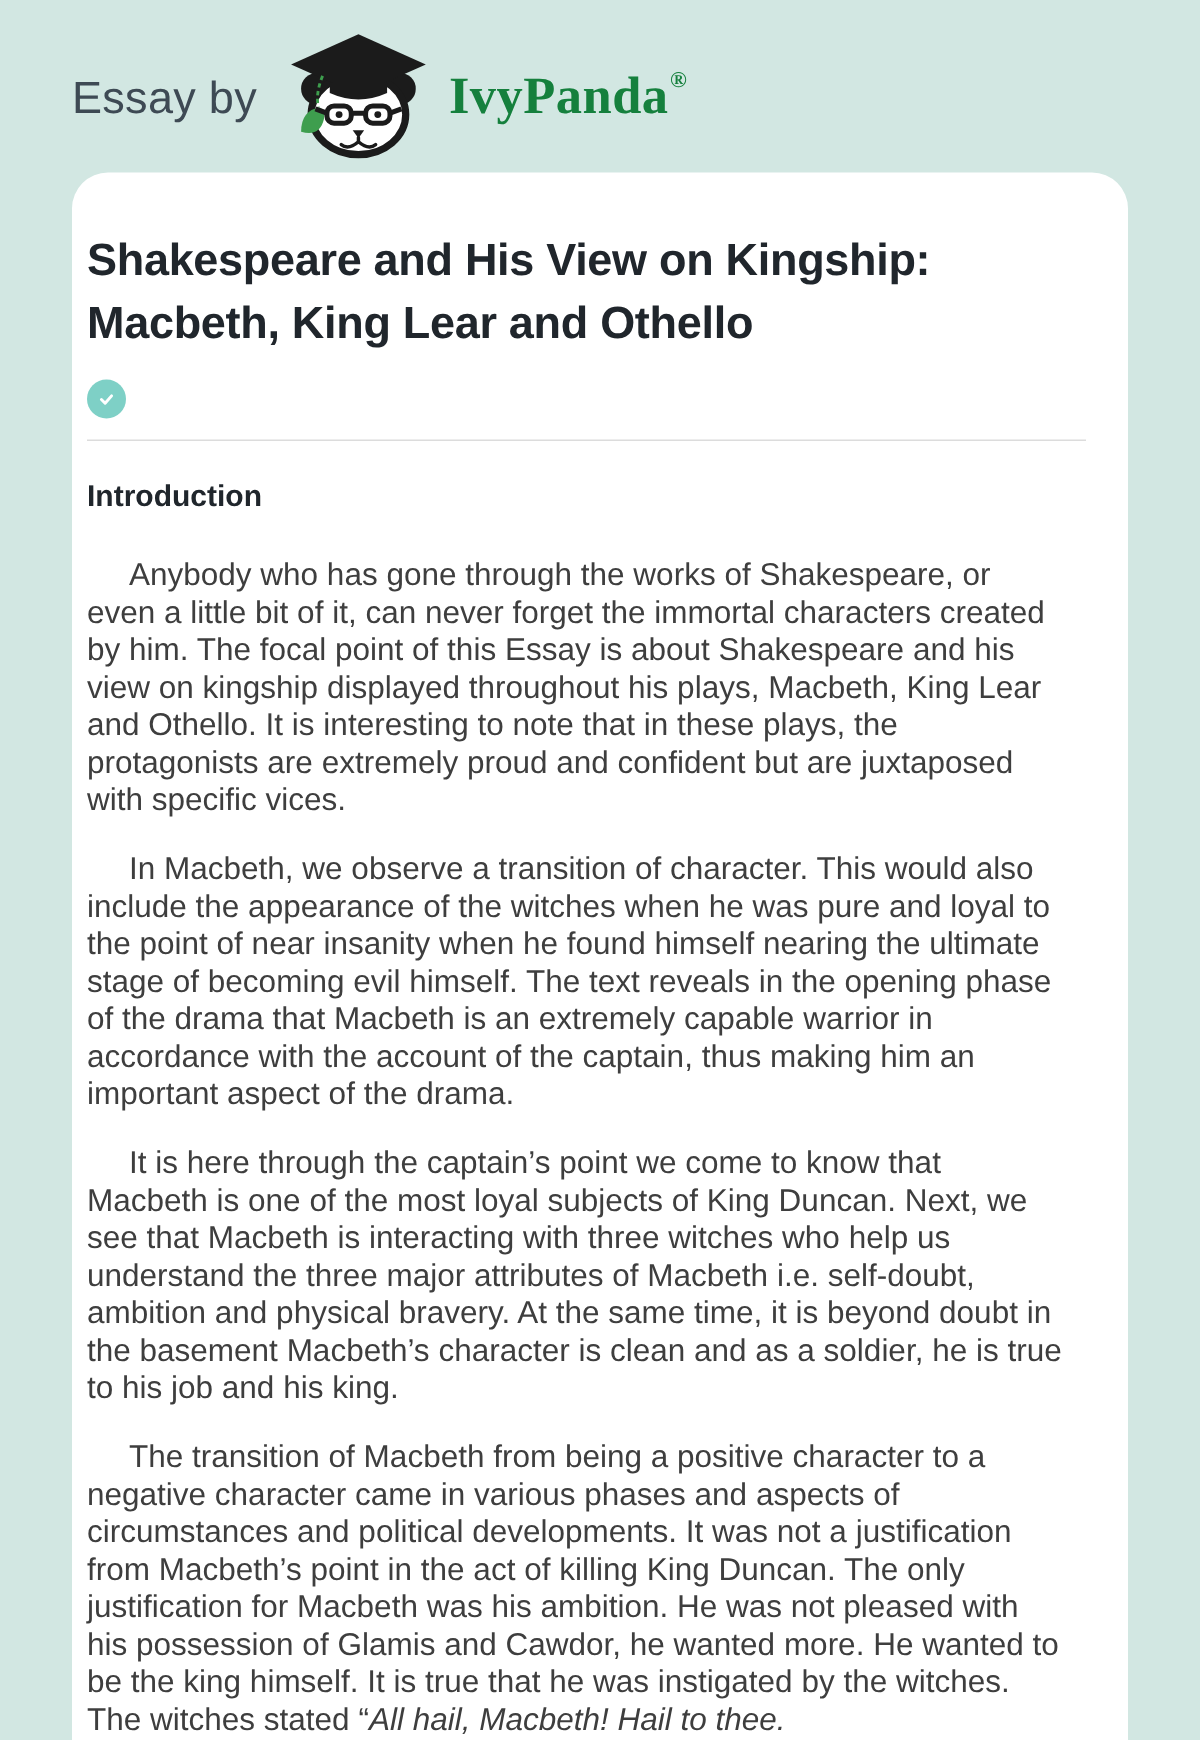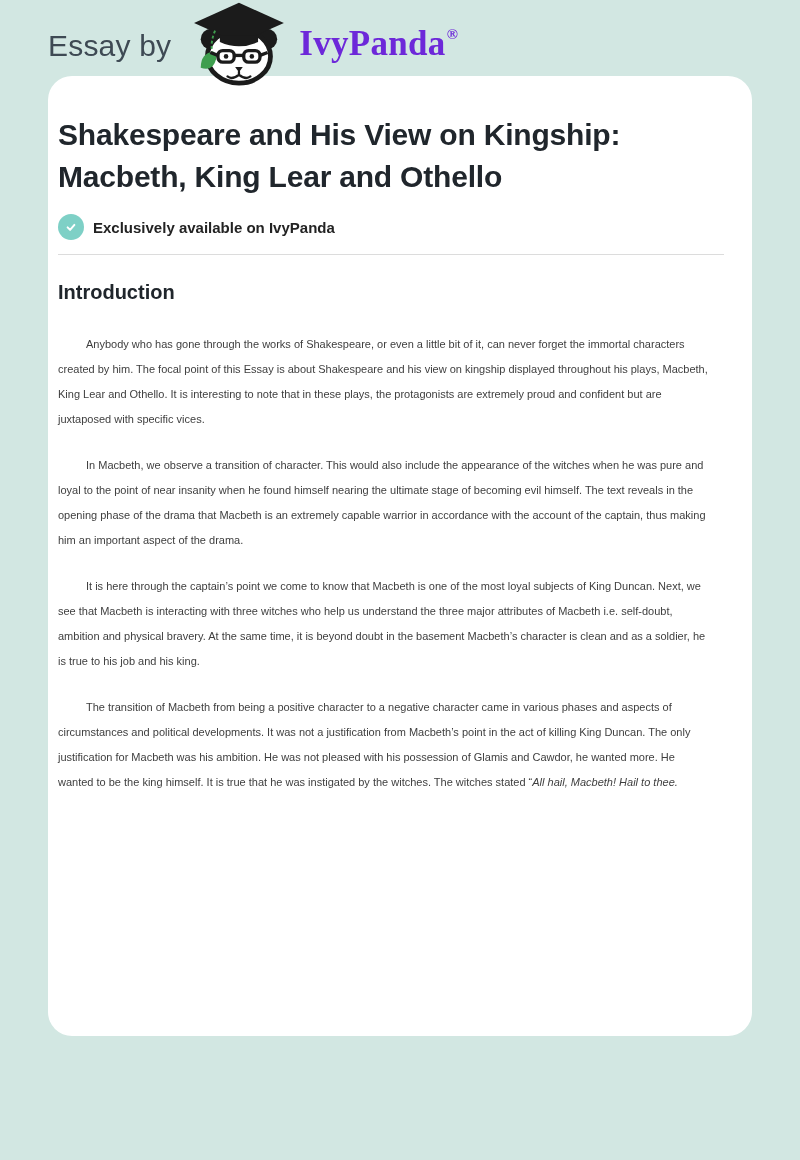--- a/index.html
+++ b/index.html
@@ -10,31 +10,31 @@
   *{box-sizing:border-box;}
   html,body{margin:0;padding:0;}
   body{
     width:800px;height:1160px;overflow:hidden;
     background:var(--background,#d2e7e2);
     font-family:"Liberation Sans","DejaVu Sans",sans-serif;
     -webkit-font-smoothing:antialiased;
   }
   .header{
     display:flex;align-items:center;
-    padding:26px 0 10px 48px;height:76px;
+    padding:26px 0 10px 48px;height:115px;
   }
   .essay-by{
     font-size:30px;color:var(--header_text,#3e4a54);
     letter-spacing:.2px;
   }
   .logo{display:inline-flex;margin:-6px 8px 0 14px;}
   .logo svg{width:106px;height:86px;}
   .brand{
     font-family:"Liberation Serif","DejaVu Serif",serif;
-    font-weight:700;font-size:35px;color:#6d28d9;letter-spacing:.3px;
+    font-weight:700;font-size:35px;color:#15803d;letter-spacing:.3px;
     display:inline-flex;align-items:flex-start;margin-top:-4px;
   }
   .brand sup{
     font-size:15px;font-weight:700;position:relative;top:2px;left:1px;
   }
   .card{
     margin:0 48px;background:var(--card,#fff);border-radius:24px;
     padding:38px 28px 48px 10px;min-height:960px;
   }
   h1{
@@ -53,21 +53,21 @@
   }
   hr.divider{
     border:none;border-top:1px solid var(--divider,#dcdcdc);
     margin:14px 0 4px 0;
   }
   h2{
     margin:20px 0 23px 0;font-size:20px;line-height:34px;font-weight:700;
     color:var(--heading_text,#20262c);
   }
   p.para{
-    margin:0 0 21px 0;font-size:11px;line-height:25px;
+    margin:0 0 21px 0;font-size:21px;line-height:25px;
     color:var(--body_text,#3e3e3e);text-indent:28px;
     max-width:652px;
   }
   p.para em{}
 </style>
 </head>
 <body>
 
 <div class="page">
 
@@ -110,21 +110,20 @@
   <main class="card">
 
     <h1>Shakespeare and His View on Kingship: Macbeth, King Lear and Othello</h1>
 
     <div class="badge-row">
       <span class="badge-circle">
         <svg viewBox="0 0 26 26" xmlns="http://www.w3.org/2000/svg" aria-hidden="true">
           <path d="M7.5,13.6 l4,4 L18.5,9.6" stroke="#ffffff" stroke-width="3.2" fill="none" stroke-linecap="round" stroke-linejoin="round"></path>
         </svg>
       </span>
-      <span class="badge-label">Exclusively available on IvyPanda</span>
     </div>
 
     <hr class="divider">
 
     <h2>Introduction</h2>
 
     <p class="para"><span>Anybody who has gone through the works of Shakespeare, or even a little bit of it, can never forget the immortal characters created by him. The focal point of this Essay is about Shakespeare and his view on kingship displayed throughout his plays, Macbeth, King Lear and Othello. It is interesting to note that in these plays, the protagonists are extremely proud and confident but are juxtaposed with specific vices.</span></p>
 
 
     <p class="para"><span>In Macbeth, we observe a transition of character. This would also include the appearance of the witches when he was pure and loyal to the point of near insanity when he found himself nearing the ultimate stage of becoming evil himself. The text reveals in the opening phase of the drama that Macbeth is an extremely capable warrior in accordance with the account of the captain, thus making him an important aspect of the drama.</span></p>

